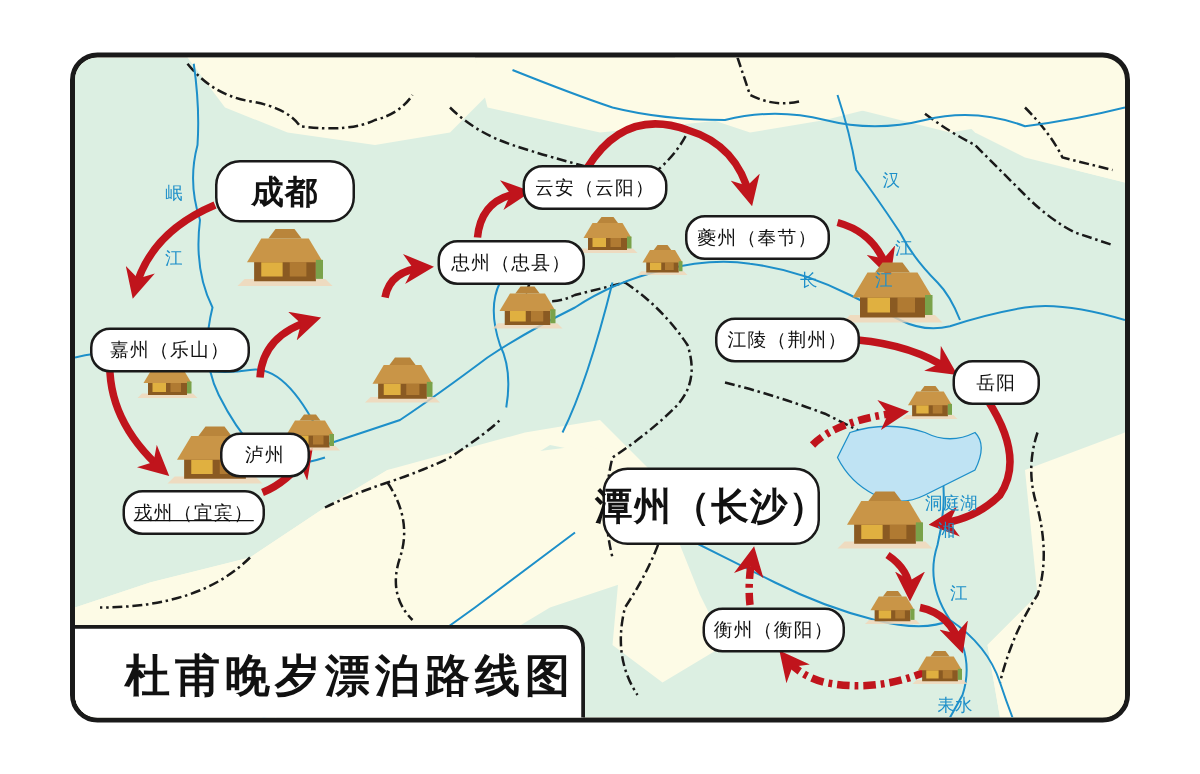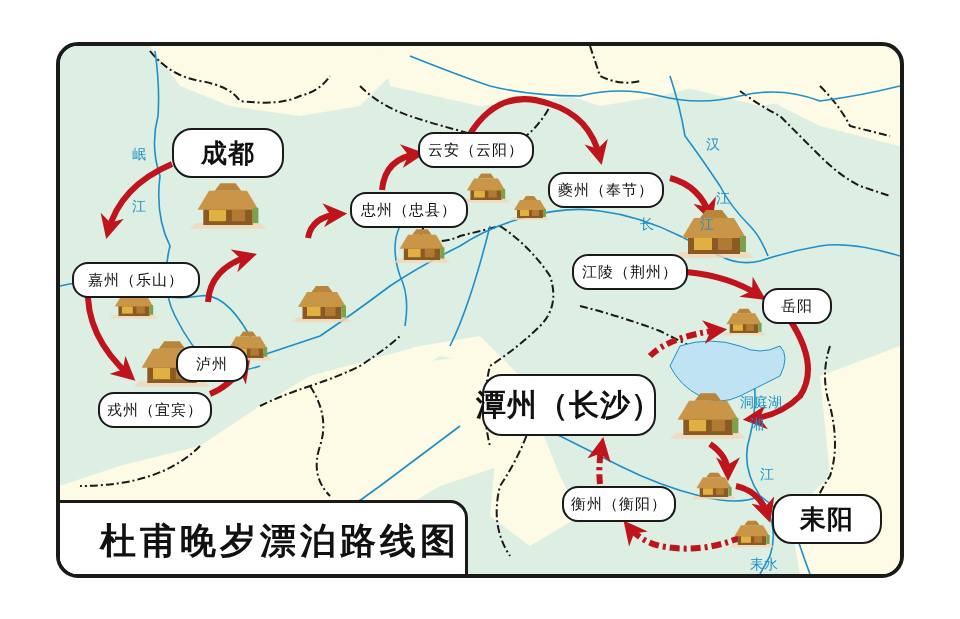--- a/index.html
+++ b/index.html
@@ -120,30 +120,29 @@
       <use href="#hutg" transform="translate(654,188) scale(1.0)"></use>
       <use href="#hutg" transform="translate(684,276) scale(0.55)"></use>
       <use href="#hutg" transform="translate(648,370) scale(0.95)"></use>
       <use href="#hutg" transform="translate(654,440) scale(0.55)"></use>
       <use href="#hutg" transform="translate(692,488) scale(0.55)"></use>
     </g>
   </svg>
 
   <div class="label lg" style="left:112px;top:82px;width:112px;">成都</div>
   <div class="label sm" style="left:12px;top:216px;width:128px;">嘉州（乐山）</div>
-  <div class="label sm" style="left:38px;top:346px;width:114px;">戎州（宜宾）</div>
+  <div class="label sm" style="left:38px;top:346px;width:114px;text-decoration:underline;">戎州（宜宾）</div>
   <div class="label sm" style="left:116px;top:252px;width:72px;margin-top:48px;">泸州</div>
   <div class="label sm" style="left:358px;top:86px;width:116px;">云安（云阳）</div>
   <div class="label sm" style="left:290px;top:146px;width:118px;">忠州（忠县）</div>
   <div class="label sm" style="left:488px;top:126px;width:116px;">夔州（奉节）</div>
   <div class="label sm" style="left:512px;top:208px;width:116px;">江陵（荆州）</div>
   <div class="label sm" style="left:702px;top:242px;width:70px;">岳阳</div>
   <div class="label xl" style="left:422px;top:328px;width:174px;">潭州（长沙）</div>
   <div class="label sm" style="left:502px;top:440px;width:114px;">衡州（衡阳）</div>
-  <div class="label lg" style="left:712px;top:448px;width:110px;">耒阳</div>
 
   <span class="river-label" style="left:72px;top:100px;">岷</span>
   <span class="river-label" style="left:72px;top:152px;">江</span>
   <span class="river-label" style="left:580px;top:170px;">长</span>
   <span class="river-label" style="left:640px;top:170px;">江</span>
   <span class="river-label" style="left:646px;top:90px;">汉</span>
   <span class="river-label" style="left:656px;top:144px;">江</span>
   <span class="river-label" style="left:680px;top:332px;margin-top:16px;">洞庭湖</span>
   <span class="river-label" style="left:690px;top:370px;">湘</span>
   <span class="river-label" style="left:700px;top:420px;">江</span>

